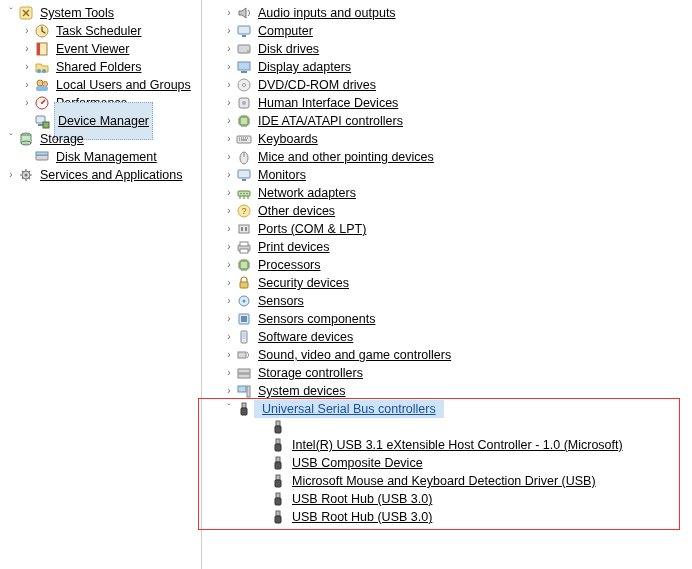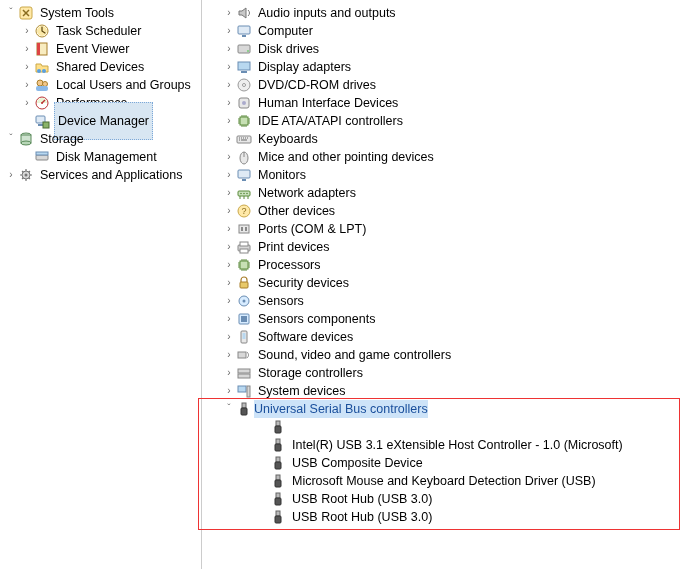--- a/index.html
+++ b/index.html
@@ -41,20 +41,21 @@
     cursor: default;
   }
   .tree-row.selected .label {
     background: #d8e6f2;
     border: 1px dotted #7ca8d8;
     padding: 9px 3px;
     margin-left: 2px;
   }
   .label {
     padding-left: 4px;
+    text-decoration: underline;
   }
   .expander {
     width: 14px;
     text-align: center;
     font-size: 10px;
     color: #6b6b6b;
     user-select: none;
   }
   .expander.blank { visibility: hidden; }
   .icon {
@@ -68,21 +69,21 @@
   }
   
   .ind-0 { padding-left: 4px; }
   .ind-1 { padding-left: 20px; }
   .ind-3 { padding-left: 54px; }
 
   
   .tree-row.usb-selected .label {
     color: #1a4f9c;
     background: #cde3f8;
-    padding: 0 0;
+    padding: 0 8px;
   }
 
   
   .highlight-box {
     position: absolute;
     border: 1.5px solid #e33;
     pointer-events: none;
   }
 </style>
 </head>
@@ -296,21 +297,21 @@
       <span class="label">Event Viewer</span>
     </div>
 
     <div class="tree-row ind-1">
       <span class="expander">›</span>
       <span class="icon">
           <svg width="16" height="16">
             <use href="#ico-folder-shared"></use>
           </svg>
         </span>
-      <span class="label">Shared Devices</span>
+      <span class="label">Shared Folders</span>
     </div>
 
     <div class="tree-row ind-1">
       <span class="expander">›</span>
       <span class="icon">
           <svg width="16" height="16">
             <use href="#ico-users"></use>
           </svg>
         </span>
       <span class="label">Local Users and Groups</span>

